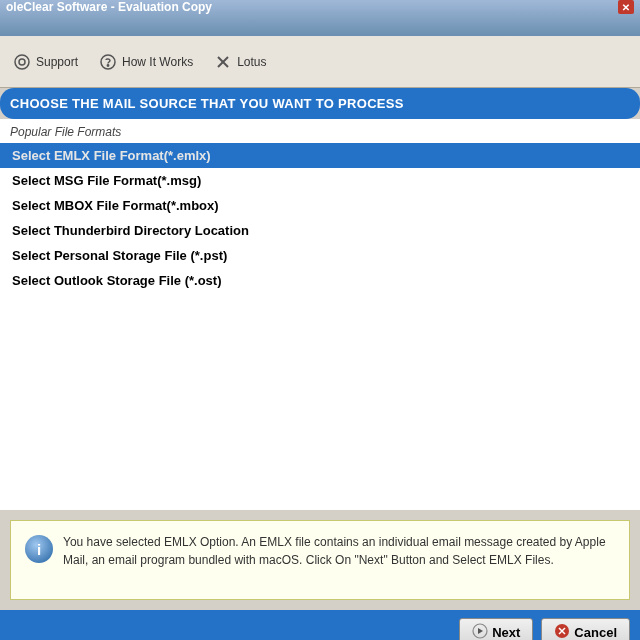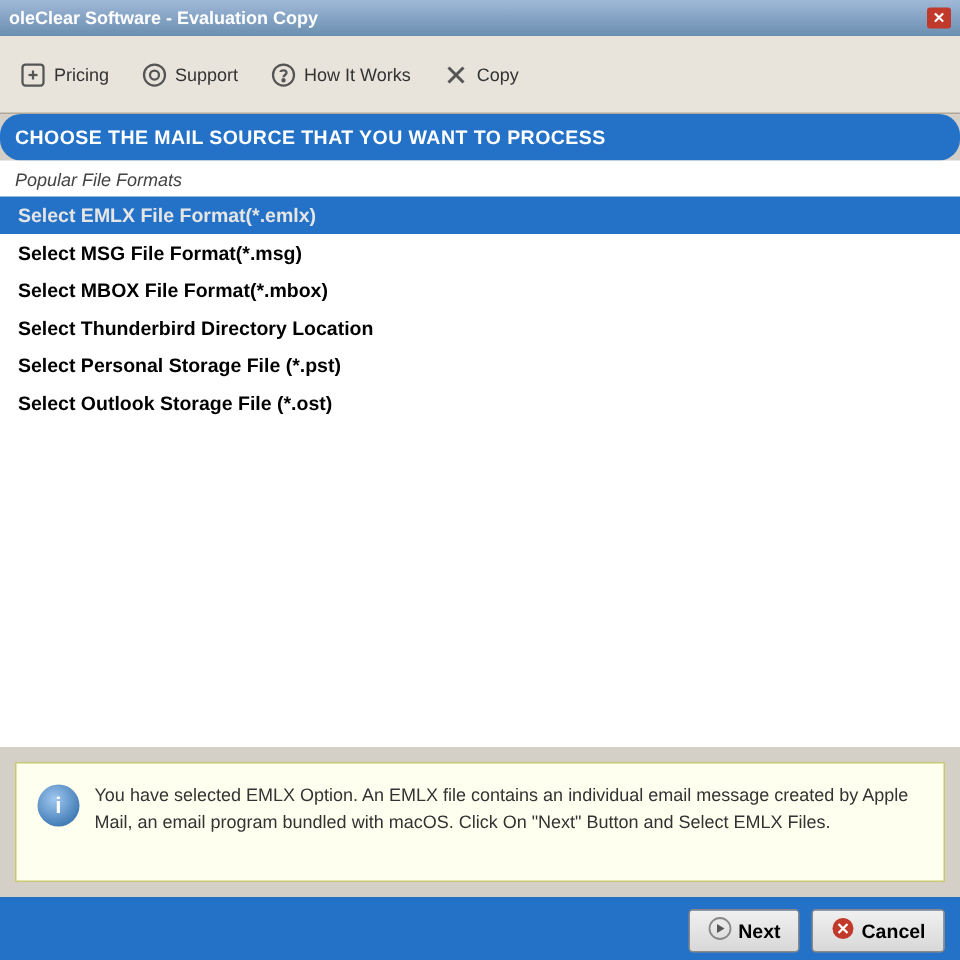--- a/index.html
+++ b/index.html
@@ -8,23 +8,23 @@
       height: 640px;
       font-family: Arial, sans-serif;
       font-size: 13px;
       background: #d4d0c8;
       overflow: hidden;
     }
 
     
     #title-bar {
       background: linear-gradient(to bottom, #a0b8d8, #6a8fb0);
-      height: 24px;
-      display: flex;
-      align-items: center;
+      height: 36px;
+      display: flex;
+      align-items: flex-start;
       padding: 0 6px;
       color: white;
       font-size: 12px;
       font-weight: bold;
     }
     #title-bar-close {
       margin-left: auto;
       width: 16px;
       height: 14px;
       background: #c0392b;
@@ -172,30 +172,20 @@
 </head>
 <body>
 
 <div id="title-bar">
   <span>oleClear Software - Evaluation Copy</span>
   <div id="title-bar-close">✕</div>
 </div>
 
 <div id="toolbar">
 
-  <button class="toolbar-btn">
-    <span class="toolbar-icon">
-      <svg class="icon-svg" viewBox="0 0 20 20" fill="none" stroke="#555" stroke-width="1.5">
-        <rect x="3" y="3" width="14" height="14" rx="2"></rect>
-        <line x1="7" y1="10" x2="13" y2="10"></line>
-        <line x1="10" y1="7" x2="10" y2="13"></line>
-      </svg>
-    </span>
-    <span>Pricing</span>
-  </button>
 
   <button class="toolbar-btn">
     <span class="toolbar-icon">
       <svg class="icon-svg" viewBox="0 0 20 20" fill="none" stroke="#555" stroke-width="1.5">
         <circle cx="10" cy="10" r="7"></circle>
         <circle cx="10" cy="10" r="3"></circle>
       </svg>
     </span>
     <span>Support</span>
   </button>
@@ -212,21 +202,21 @@
     <span>How It Works</span>
   </button>
 
   <button class="toolbar-btn">
     <span class="toolbar-icon">
       <svg class="icon-svg" viewBox="0 0 20 20" fill="none" stroke="#555" stroke-width="2">
         <line x1="5" y1="5" x2="15" y2="15"></line>
         <line x1="15" y1="5" x2="5" y2="15"></line>
       </svg>
     </span>
-    <span>Copy</span>
+    <span>Lotus</span>
   </button>
 </div>
 
 <div id="main-content">
 
   <div id="section-header">
     <span>CHOOSE THE MAIL SOURCE THAT YOU WANT TO PROCESS</span>
   </div>
 
   <div id="formats-list">

